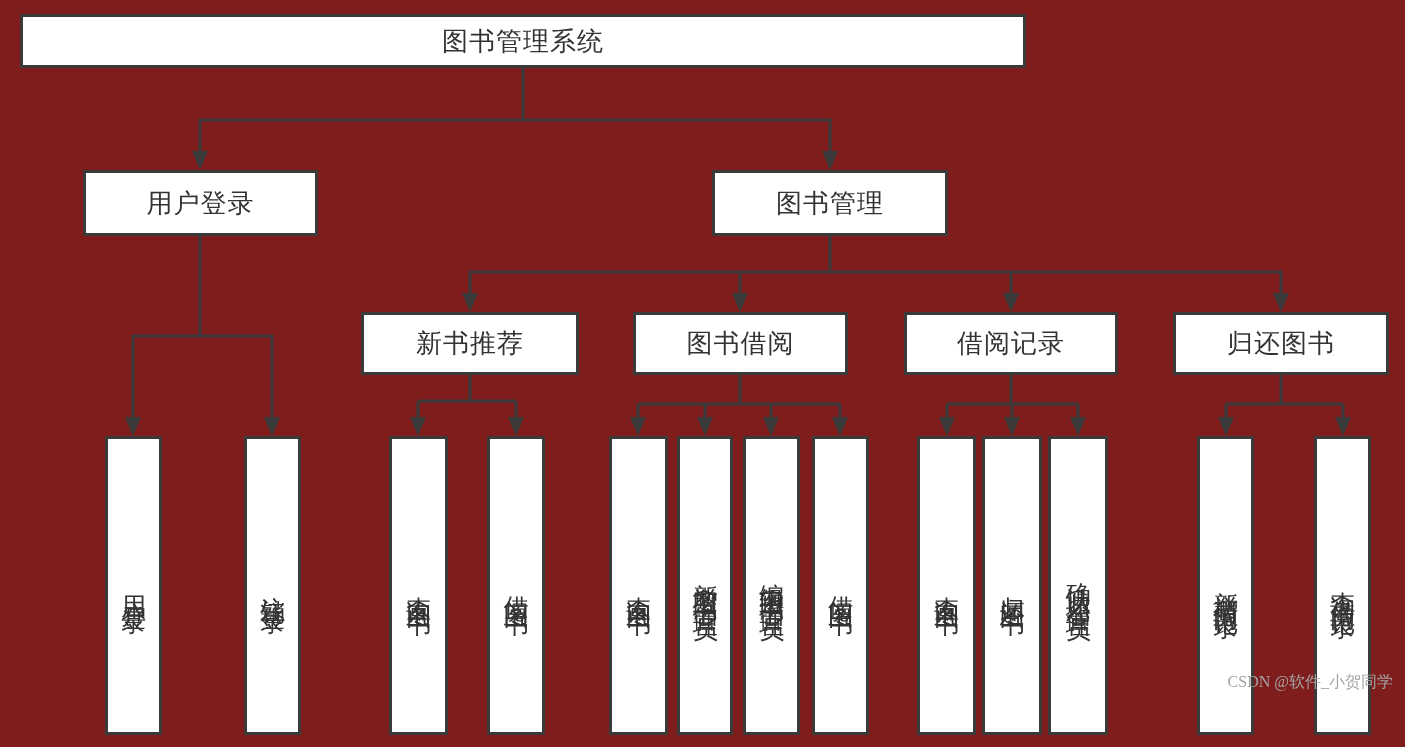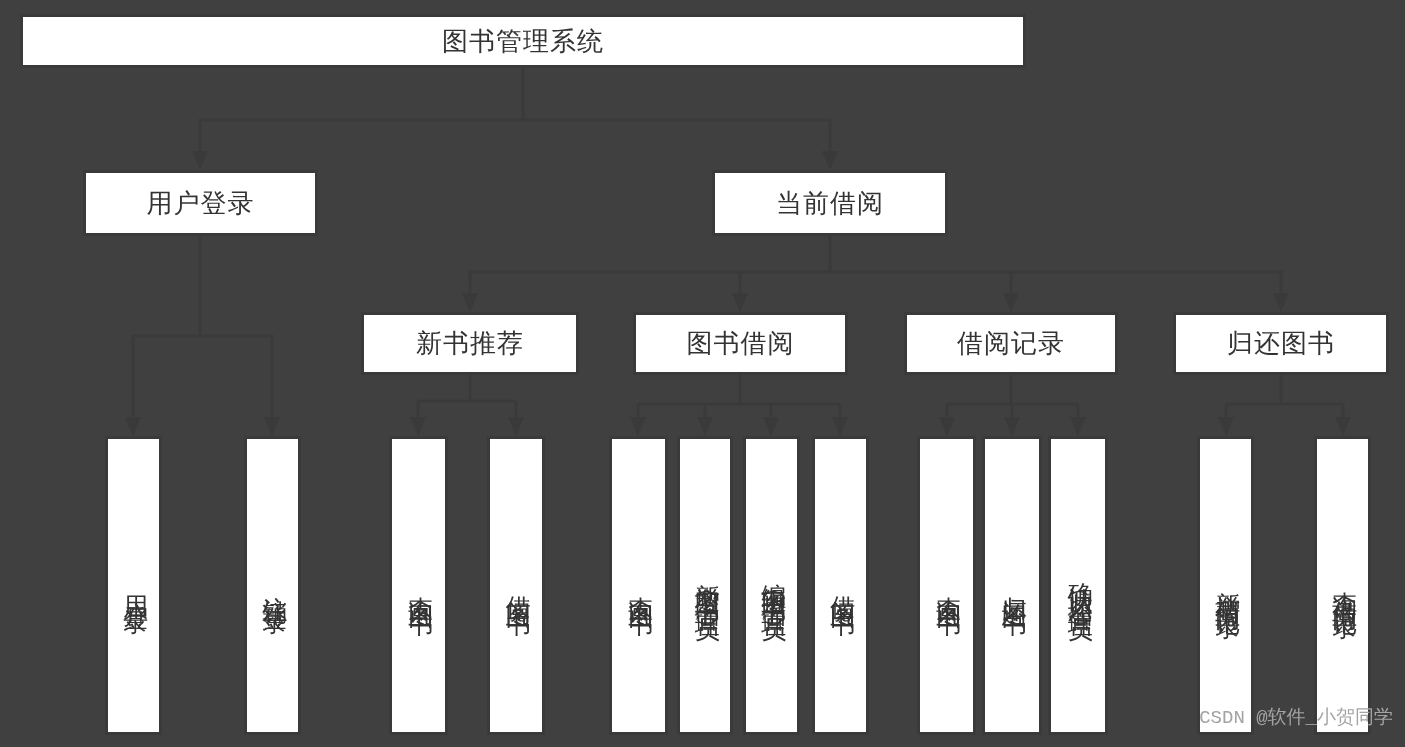--- a/index.html
+++ b/index.html
@@ -4,23 +4,23 @@
 <style>
   html, body {
     margin: 0;
     padding: 0;
     background: #ffffff;
   }
   .stage {
     position: relative;
     width: 1405px;
     height: 747px;
-    background: #404040;
+    background: #7f1d1d;
     overflow: hidden;
-    font-family: Liberation Mono, monospace;
+    font-family: Liberation Serif, serif;
   }
   .connectors {
     position: absolute;
     left: 0;
     top: 0;
     pointer-events: none;
   }
   .box {
     position: absolute;
     box-sizing: border-box;
@@ -44,22 +44,22 @@
     writing-mode: vertical-rl;
     text-orientation: mixed;
     font-size: 25px;
     letter-spacing: 5px;
     line-height: 1.1;
     white-space: nowrap;
   }
   .watermark {
     position: absolute;
     right: 12px;
-    top: 704px;
-    font-size: 19px;
+    top: 672px;
+    font-size: 16px;
     color: #a3a3a3;
     white-space: nowrap;
   }
 </style>
 </head>
 <body>
 
 <div class="stage">
 
   <svg class="connectors" width="1405" height="747" viewBox="0 0 1405 747">
@@ -103,21 +103,21 @@
   </svg>
 
   <div class="box" style="left:20px; top:14px; width:1006px; height:54px">
     <span class="hlabel">图书管理系统</span>
   </div>
 
   <div class="box" style="left:83px; top:170px; width:235px; height:66px">
     <span class="hlabel">用户登录</span>
   </div>
   <div class="box" style="left:712px; top:170px; width:236px; height:66px">
-    <span class="hlabel">当前借阅</span>
+    <span class="hlabel">图书管理</span>
   </div>
 
   <div class="box" style="left:361px; top:312px; width:218px; height:63px">
     <span class="hlabel">新书推荐</span>
   </div>
   <div class="box" style="left:633px; top:312px; width:215px; height:63px">
     <span class="hlabel">图书借阅</span>
   </div>
   <div class="box" style="left:904px; top:312px; width:214px; height:63px">
     <span class="hlabel">借阅记录</span>

